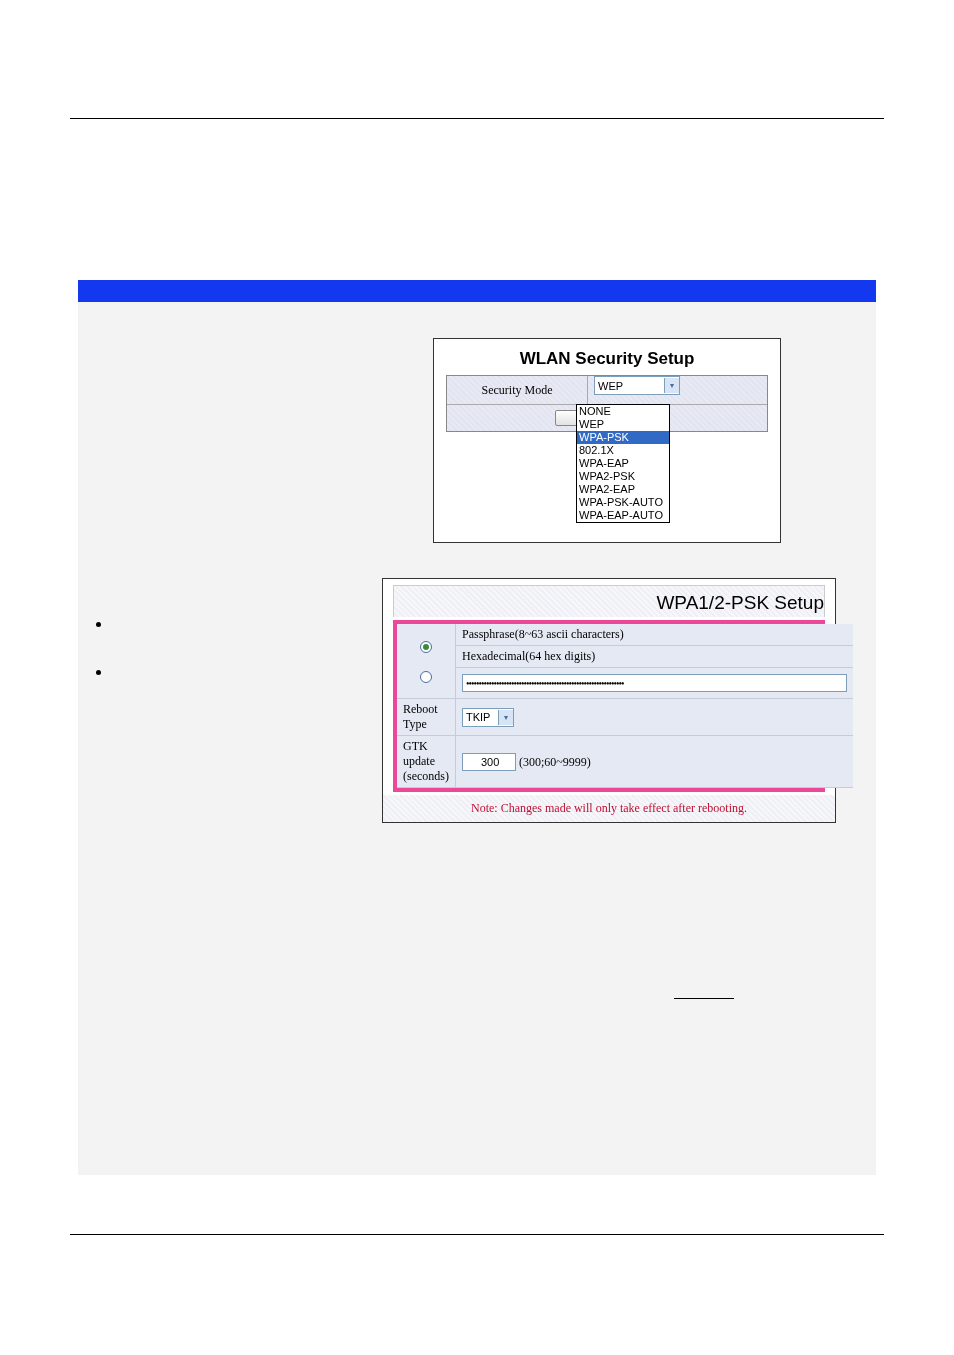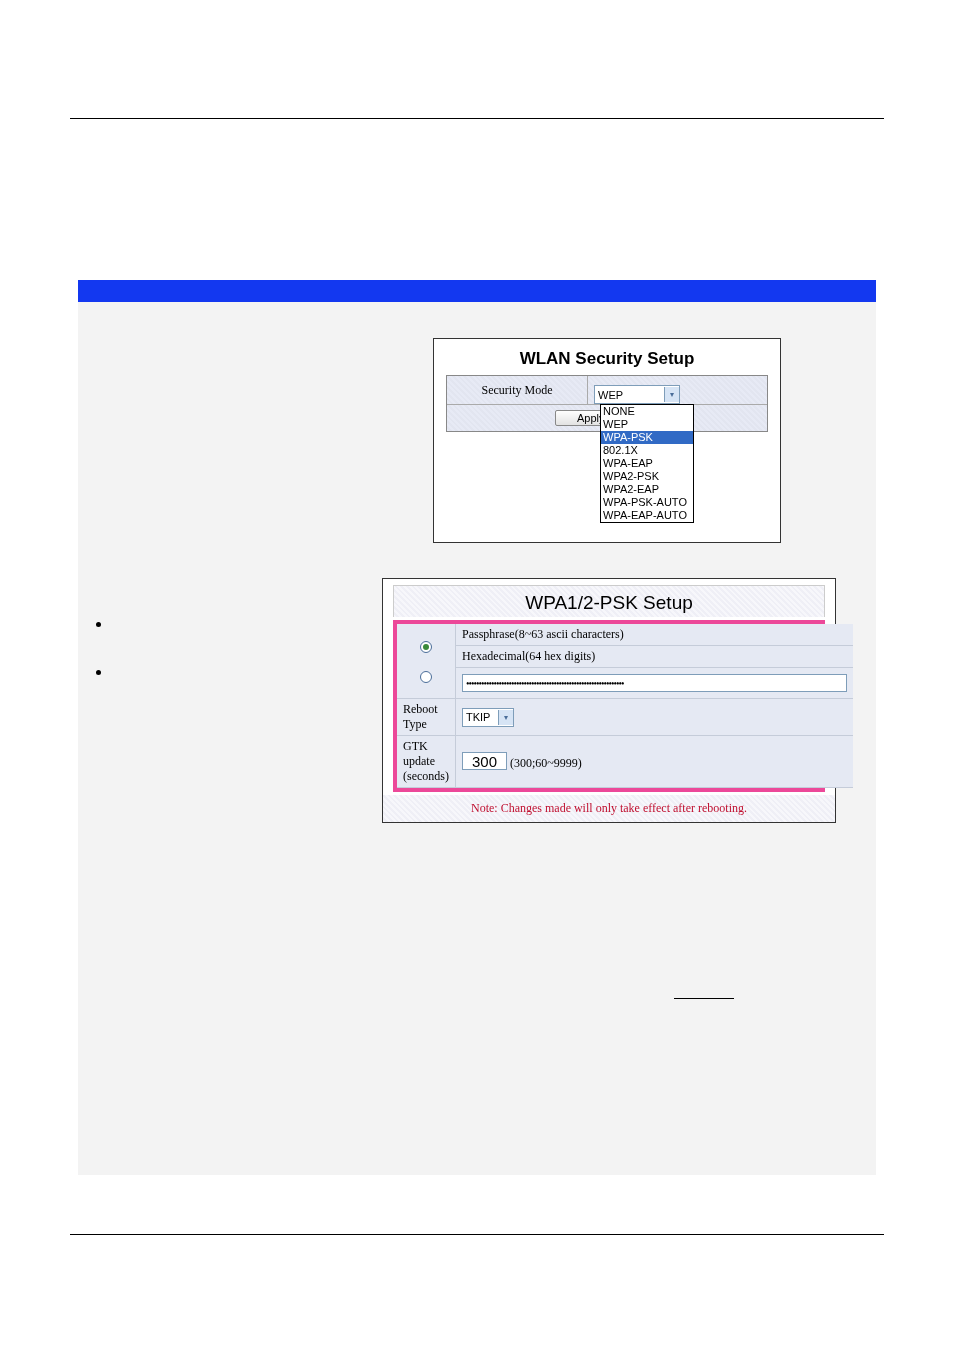--- a/index.html
+++ b/index.html
@@ -61,21 +61,21 @@
     color: #000000;
   }
   .panel-body {
     border: 1px solid #888;
     margin: 0 12px;
     background: repeating-linear-gradient(45deg, #e7eaf5, #e7eaf5 2px, #e2e5f0 2px, #e2e5f0 4px);
     position: relative;
   }
   .seg-row {
     display: flex;
-    align-items: flex-end;
+    align-items: flex-start;
     height: 28px;
     border-bottom: 1px solid #aaa;
     font-family: "Times New Roman", serif;
     font-size: 12px;
   }
   .seg-label {
     flex: 0 0 140px;
     border-right: 1px solid #aaa;
     display: flex;
     justify-content: center;
@@ -105,21 +105,21 @@
     background: #d6e4f5;
     border-left: 1px solid #7e9db9;
     display: flex;
     align-items: center;
     justify-content: center;
     color: #4a6d99;
     font-size: 8px;
   }
   .dropdown-list {
     position: absolute;
-    left: 153px;
+    left: 129px;
     top: 28px;
     width: 92px;
     background: #fff;
     border: 1px solid #000;
     font-family: Tahoma, sans-serif;
     font-size: 11px;
     z-index: 5;
   }
   .dropdown-list div {
     padding: 0 2px;
@@ -168,21 +168,21 @@
     width: 452px;
     background: #fff;
     border: 1px solid #333;
   }
   .panel2 .panel-body2 {
     margin: 0 10px 3px;
     border: 4px solid #ec4899;
     background: #e5e9f3;
   }
   .panel-title2 {
-    text-align: center;
+    text-align: right;
     font-family: Arial, sans-serif;
     font-size: 19px;
     font-weight: normal;
     padding: 6px 0 3px;
     color: #000;
     margin: 6px 10px 3px;
     background: repeating-linear-gradient(45deg, #f7f7fb, #f7f7fb 2px, #efeff6 2px, #efeff6 4px);
     border: 1px solid #ccc;
     border-bottom: none;
   }
@@ -237,23 +237,23 @@
     overflow: hidden;
     white-space: nowrap;
   }
   .small-input {
     border: 1px solid #7e9db9;
     background: #fff;
     height: 16px;
     width: 34px;
     display: inline-flex;
     align-items: center;
-    padding-left: 9px;
+    padding-left: 18px;
     font-family: Tahoma, sans-serif;
-    font-size: 15px;
+    font-size: 11px;
   }
   .note {
     color: #c01030;
     font-family: "Times New Roman", serif;
     font-size: 12px;
     text-align: center;
     padding: 6px 0;
     background: repeating-linear-gradient(45deg, #f7f7fb, #f7f7fb 2px, #efeff6 2px, #efeff6 4px);
   }
   .btn-row {

